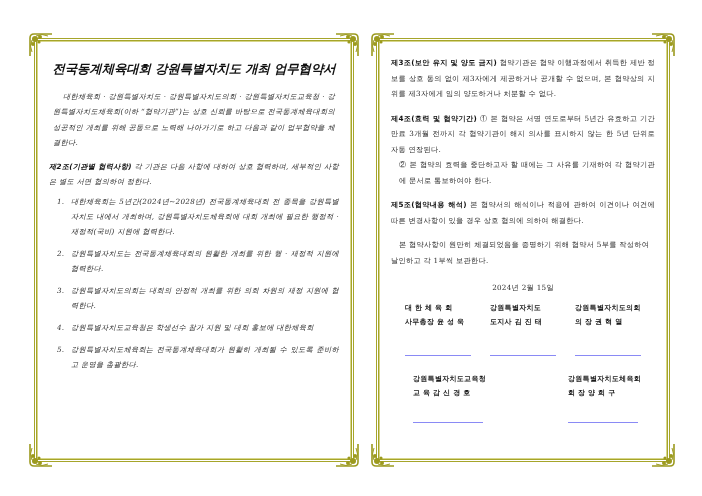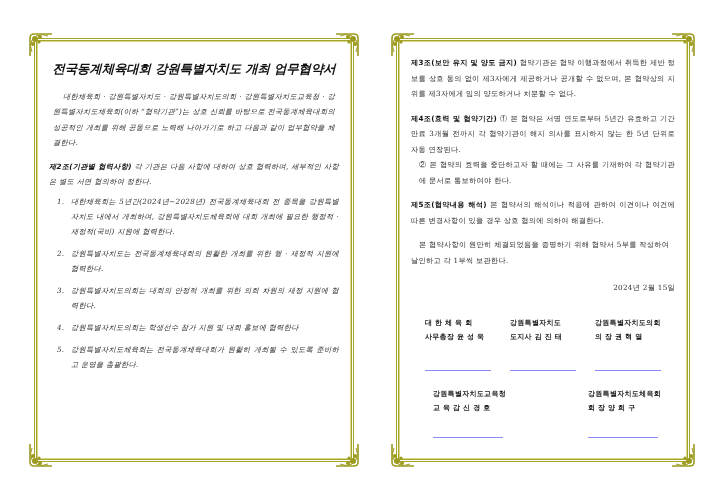--- a/index.html
+++ b/index.html
@@ -7,21 +7,21 @@
     width: 702px; height: 496px; background: #ffffff; position: relative; overflow: hidden;
     font-family: "DejaVu Serif", "Liberation Serif", serif; color: #2a2a2a;
   }
   .page {
     position: absolute; top: 38px; height: 418px;
     border: 3px double #a6a52a;
     box-shadow: inset 0 0 0 1px #d7d68a;
     background: #fff;
   }
   .page.left { left: 34px; width: 314px; font-style: italic; }
-  .page.right { left: 396px; width: 288px; text-decoration: underline; }
+  .page.right { left: 376px; width: 288px; text-decoration: underline; }
   .corner {
     position: absolute; width: 26px; height: 26px; color: #9c9a1f;
   }
   .corner svg { width: 26px; height: 26px; display: block; }
   .corner.tl { top: -9px; left: -9px; }
   .corner.tr { top: -9px; right: -9px; transform: scaleX(-1); }
   .corner.bl { bottom: -9px; left: -9px; transform: scaleY(-1); }
   .corner.br { bottom: -9px; right: -9px; transform: scale(-1,-1); }
 
   .content { position: absolute; left: 12px; right: 12px; top: 10px; bottom: 6px; font-size: 7.2px; line-height: 15.5px; letter-spacing: 0.3px; }
@@ -32,21 +32,21 @@
   .intro { text-indent: 10px; margin: 0 4px 8px 4px; text-align: justify; }
   .art { margin: 0 0 9px 0; text-align: justify; }
   .art-head { font-family: "DejaVu Sans", "Liberation Sans", sans-serif; font-weight: bold; color: #111; }
   .art-body { }
   .art .cont { padding-left: 8px; display: block; }
   ol.items { list-style: none; margin: 4px 0 0 0; padding: 0 0 0 8px; }
   ol.items li { display: flex; margin-bottom: 7px; line-height: 15px; }
   ol.items li .num { width: 14px; flex: none; }
   ol.items li .txt { flex: 1; }
   .closing { text-indent: 8px; margin: 6px 0 12px 0; }
-  .date { text-align: right; margin-bottom: 20px; }
+  .date { text-align: center; margin-bottom: 5px; }
   .sig-row { display: flex; justify-content: space-between; padding: 0 14px 0 14px; }
   .sig { font-family: "DejaVu Sans", "Liberation Sans", sans-serif; font-weight: bold; font-size: 7px; line-height: 14px; color: #1a1a1a; text-align: left; }
   .sig .line { display: block; height: 0; border-top: 1.5px solid #8a8af5; width: 66px; margin-top: 26px; }
   .sig-row2 { display: flex; justify-content: space-between; padding: 0 14px 0 22px; margin-top: 16px; }
   .sig-row2 .sig .line { width: 70px; margin-top: 22px; }
 </style>
 </head>
 <body>
 
 <svg width="0" height="0" style="position:absolute">
@@ -101,21 +101,21 @@
         <li>
             <span class="num">2.</span>
             <span class="txt">강원특별자치도는 전국동계체육대회의 원활한 개최를 위한 행 · 재정적 지원에 협력한다.</span>
           </li>
         <li>
             <span class="num">3.</span>
             <span class="txt">강원특별자치도의회는 대회의 안정적 개최를 위한 의회 차원의 재정 지원에 협력한다.</span>
           </li>
         <li>
             <span class="num">4.</span>
-            <span class="txt">강원특별자치도의회는 학생선수 참가 지원 및 대회 홍보에 협력한다</span>
+            <span class="txt">강원특별자치도교육청은 학생선수 참가 지원 및 대회 홍보에 대한체육회</span>
           </li>
         <li>
             <span class="num">5.</span>
             <span class="txt">강원특별자치도체육회는 전국동계체육대회가 원활히 개최될 수 있도록 준비하고 운영을 총괄한다.</span>
           </li>
       </ol>
     </div>
   </div>
 </div>
 

